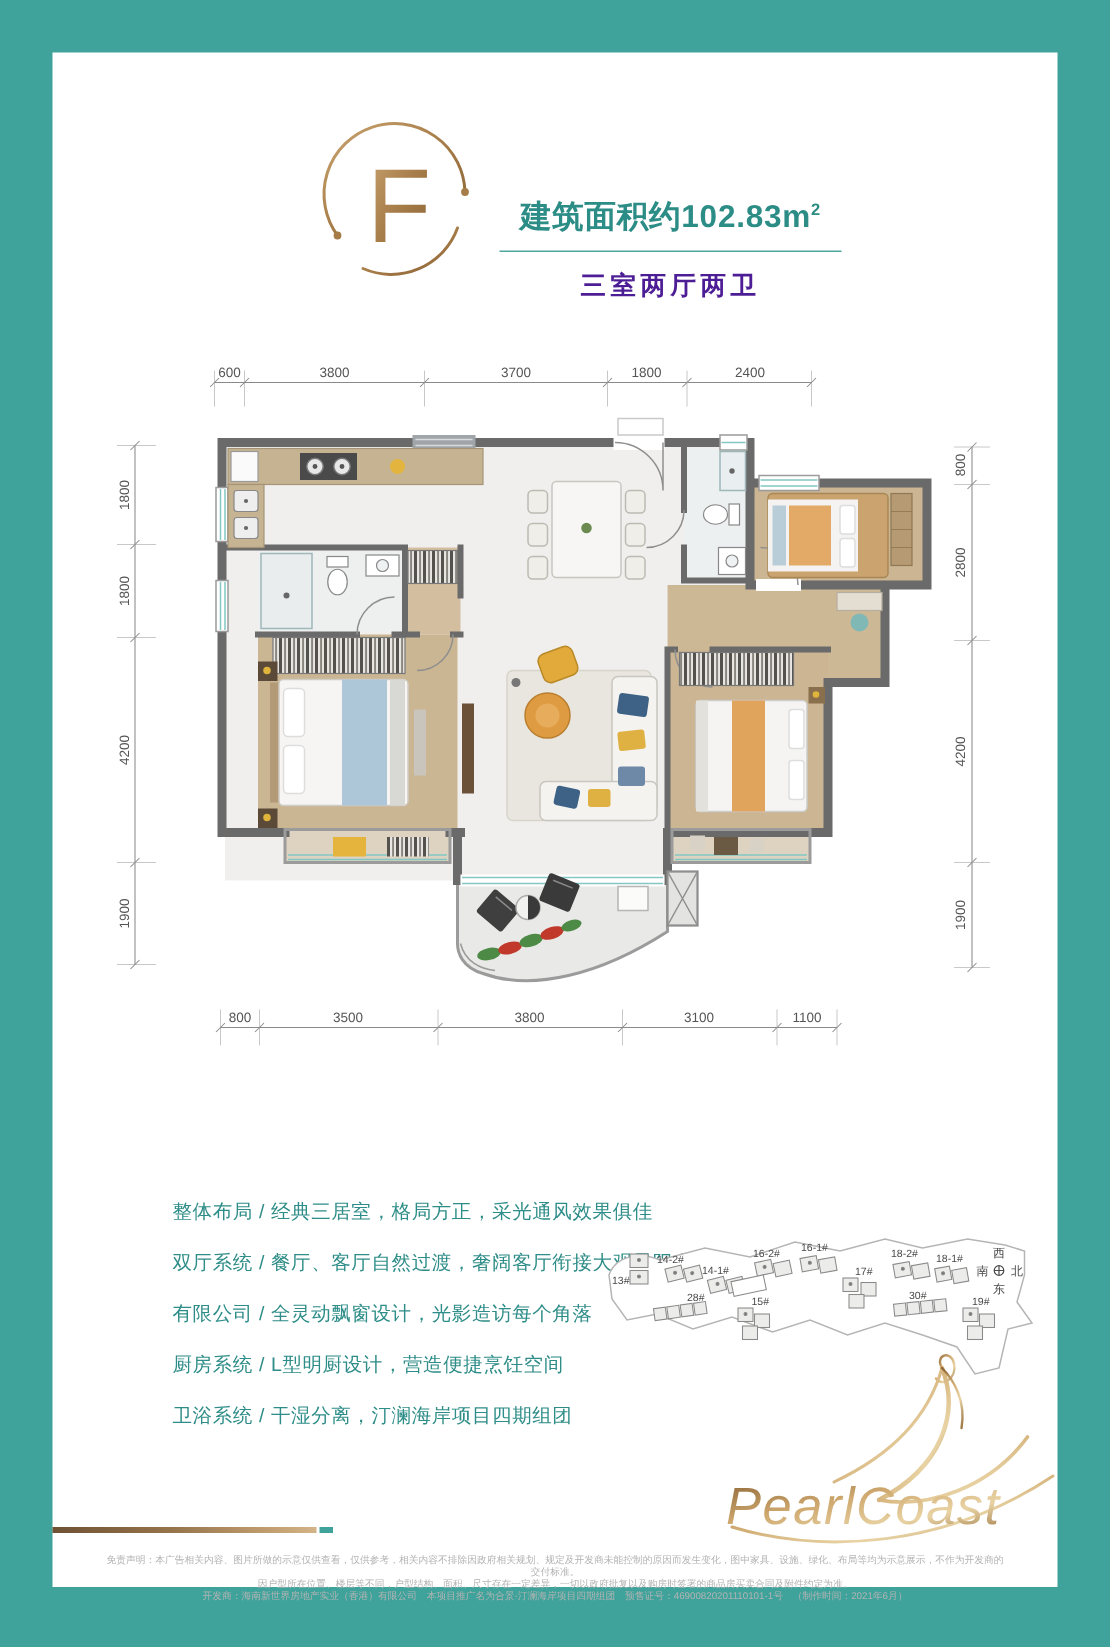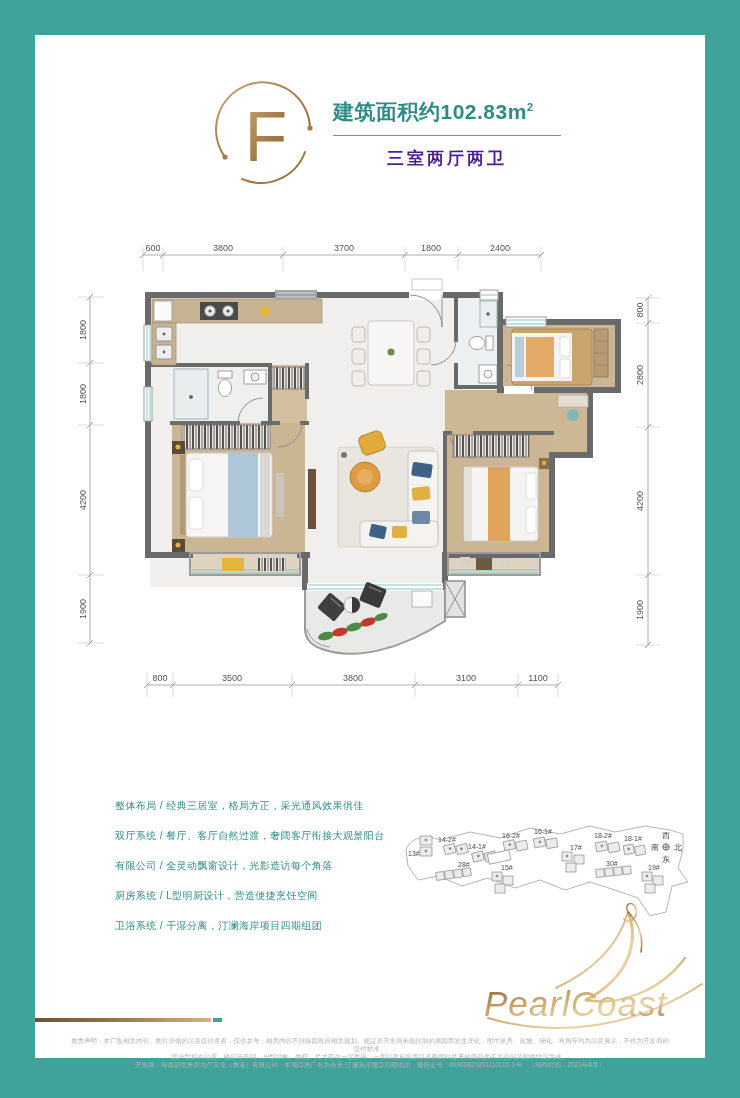--- a/index.html
+++ b/index.html
@@ -2,27 +2,27 @@
 <html><head>
 <meta charset="utf-8">
 <style>
   html,body{margin:0;padding:0;}
   body{font-family:"Liberation Sans",sans-serif;}
   .page{position:relative;width:740px;height:1098px;background:#3fa39b;overflow:hidden;}
   .panel{position:absolute;left:35px;top:35px;width:670px;height:1023px;background:#ffffff;}
   .abs{position:absolute;}
   
   .hdr-text{position:absolute;left:333px;top:98px;width:228px;}
-  .area-line{font-size:21px;font-weight:bold;color:#2c8c86;text-align:left;letter-spacing:.5px;}
+  .area-line{font-size:21px;font-weight:bold;color:#2c8c86;text-align:center;letter-spacing:.5px;margin-top:32px;}
   .area-line sup{font-size:11px;}
   .hdr-divider{margin:9px auto 0 auto;width:228px;height:1px;background:#4fa6a0;}
   .rooms-line{margin-top:11px;font-size:17px;font-weight:bold;color:#4c1d95;text-align:center;letter-spacing:3px;}
   
   .features{position:absolute;left:115px;top:799px;width:300px;}
-  .feature-line{font-size:10px;color:#2e8d88;margin-bottom:16px;letter-spacing:.4px;white-space:nowrap;}
+  .feature-line{font-size:13px;color:#2e8d88;margin-bottom:16px;letter-spacing:.4px;white-space:nowrap;}
   
   .disclaimer{position:absolute;left:70px;top:1037px;width:600px;text-align:center;font-size:6.5px;line-height:8px;color:#b3b3b3;}
   
   .gold-rule{position:absolute;left:35px;top:1018px;width:176px;height:4px;
     background:linear-gradient(90deg,#6e5134 0%,#96744b 45%,#c3a172 85%,#d3b488 100%);}
   .gold-rule-tip{position:absolute;left:213px;top:1018px;width:9px;height:4px;background:#3fa39b;}
   svg text{font-family:"Liberation Sans",sans-serif;}
   .dim-t{font-size:9px;fill:#555;}
   .bl-t{font-size:7px;fill:#4a4a4a;}
   .cmp-t{font-size:8px;fill:#4a4a4a;}

